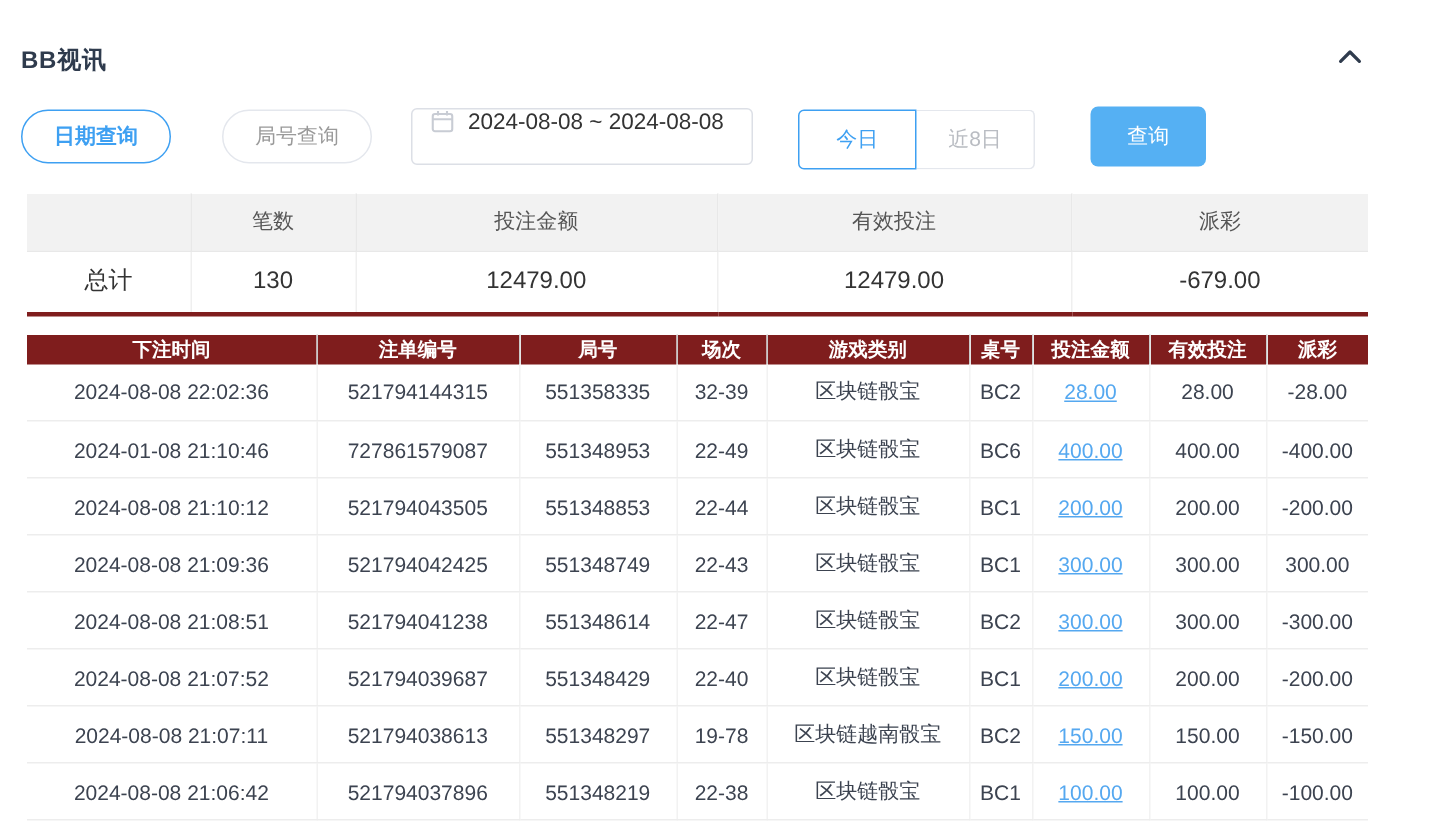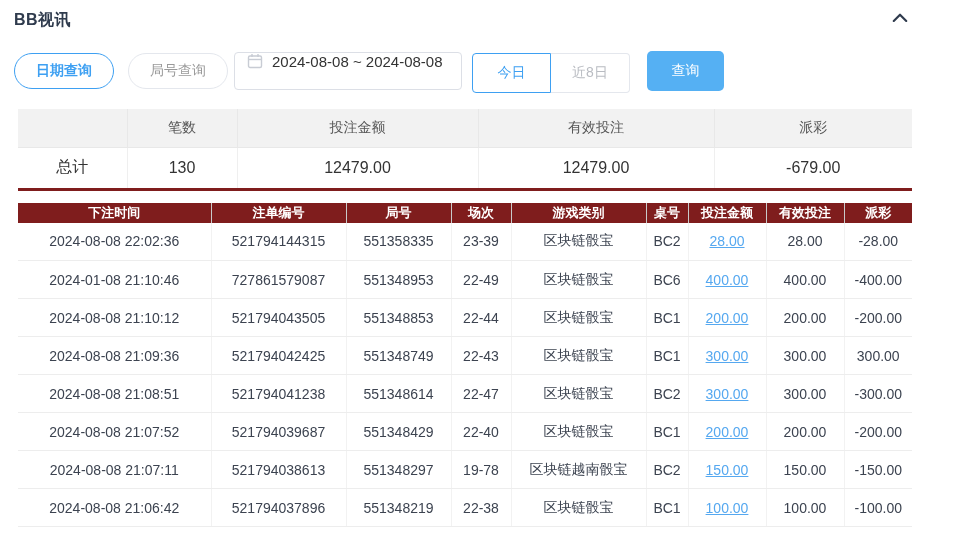--- a/index.html
+++ b/index.html
@@ -1,27 +1,27 @@
 <!DOCTYPE html>
 <html><head>
 <meta charset="utf-8">
 <style>
   * { box-sizing: border-box; margin: 0; padding: 0; }
   html,body { width: 956px; height: 553px; overflow: hidden; background: #fff;
     font-family: "Liberation Sans", "DejaVu Sans", sans-serif; color: #333; }
-  .panel { padding: 8px 0 0 14px; width: 956px; }
+  .panel { padding: 28px 0 0 14px; width: 956px; }
 
   
   .panel-head { display: flex; align-items: center; justify-content: space-between;
     padding-right: 46px; height: 24px; }
   .panel-title { font-size: 16px; font-weight: bold; color: #2f3b4d; letter-spacing: .5px; }
   .collapse-btn { cursor: pointer; display: flex; align-items: center; }
 
   
-  .toolbar { display: flex; align-items: center; margin-top: 19px; height: 40px; }
+  .toolbar { display: flex; align-items: center; margin-top: 19px; height: 40px; gap: 20px; }
   .pill { height: 36px; border-radius: 18px; background: #fff; font-size: 14px;
     padding: 0 21px; display: inline-flex; align-items: center; cursor: pointer; }
   .pill.active { border: 1px solid #3ea0f2; color: #3ea0f2; font-weight: bold; }
   .pill.inactive { border: 1px solid #e4e7ed; color: #9a9a9a; margin-left: 14px; }
   .date-input { height: 38px; border: 1px solid #dcdfe6; border-radius: 4px;
     display: inline-flex; align-items: flex-start; margin-left: 6px; padding: 0 12px;
     width: 228px; cursor: pointer; }
   .date-input .cal { margin-right: 9px; display: flex; }
   .date-text { font-size: 15px; color: #333; white-space: nowrap; }
   .seg-group { display: inline-flex; margin-left: 10px; height: 36px; }
@@ -150,21 +150,21 @@
         <th>投注金额</th>
         <th>有效投注</th>
         <th>派彩</th>
       </tr>
     </thead>
     <tbody>
         <tr>
           <td>2024-08-08 22:02:36</td>
           <td>521794144315</td>
           <td>551358335</td>
-          <td>23-39</td>
+          <td>32-39</td>
           <td>区块链骰宝</td>
           <td>BC2</td>
           <td><a class="amt-link">28.00</a></td>
           <td>28.00</td>
           <td class="neg">-28.00</td>
         </tr>
         <tr>
           <td>2024-01-08 21:10:46</td>
           <td>727861579087</td>
           <td>551348953</td>

